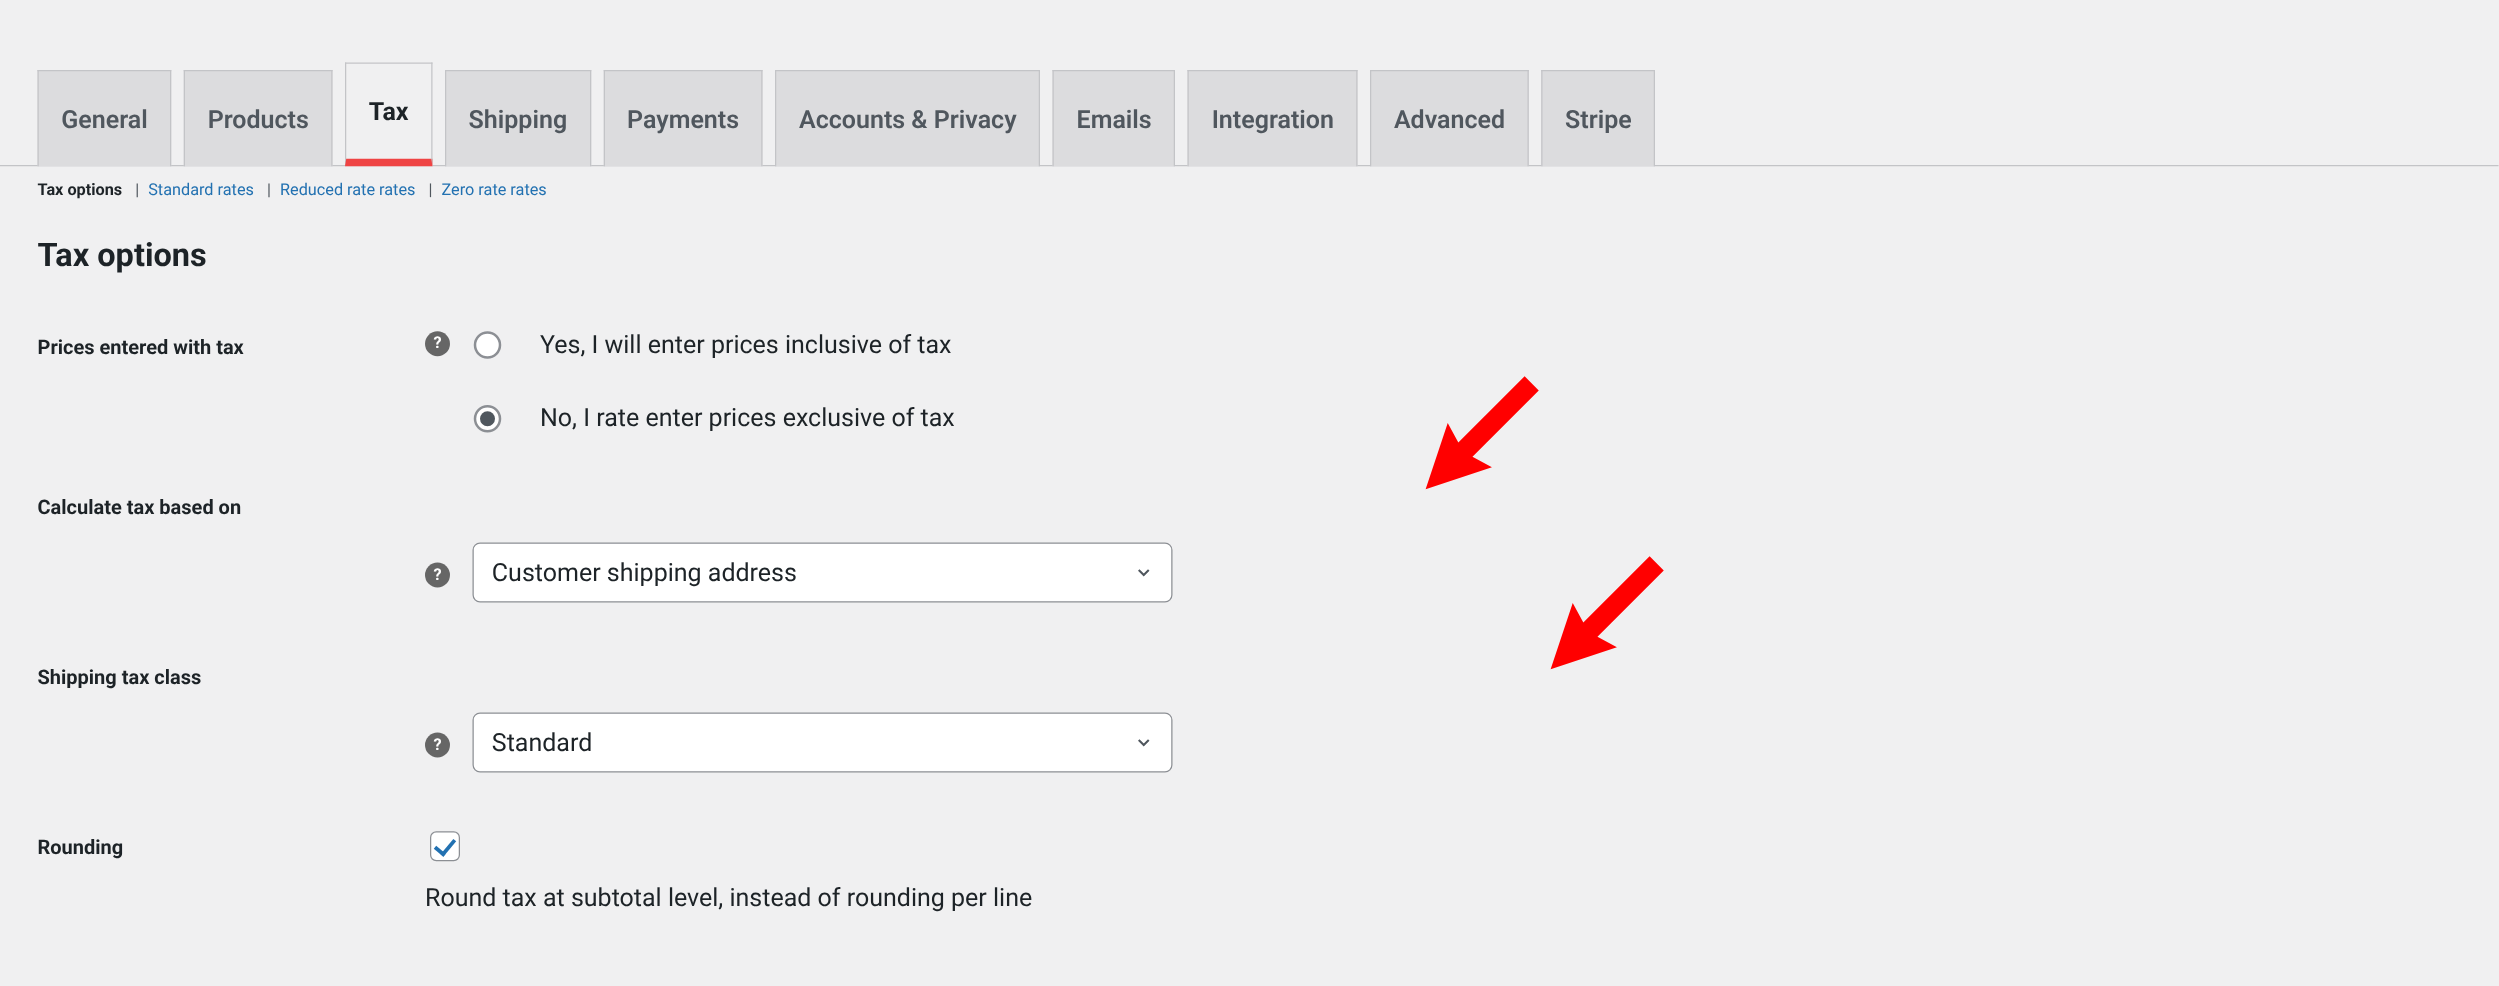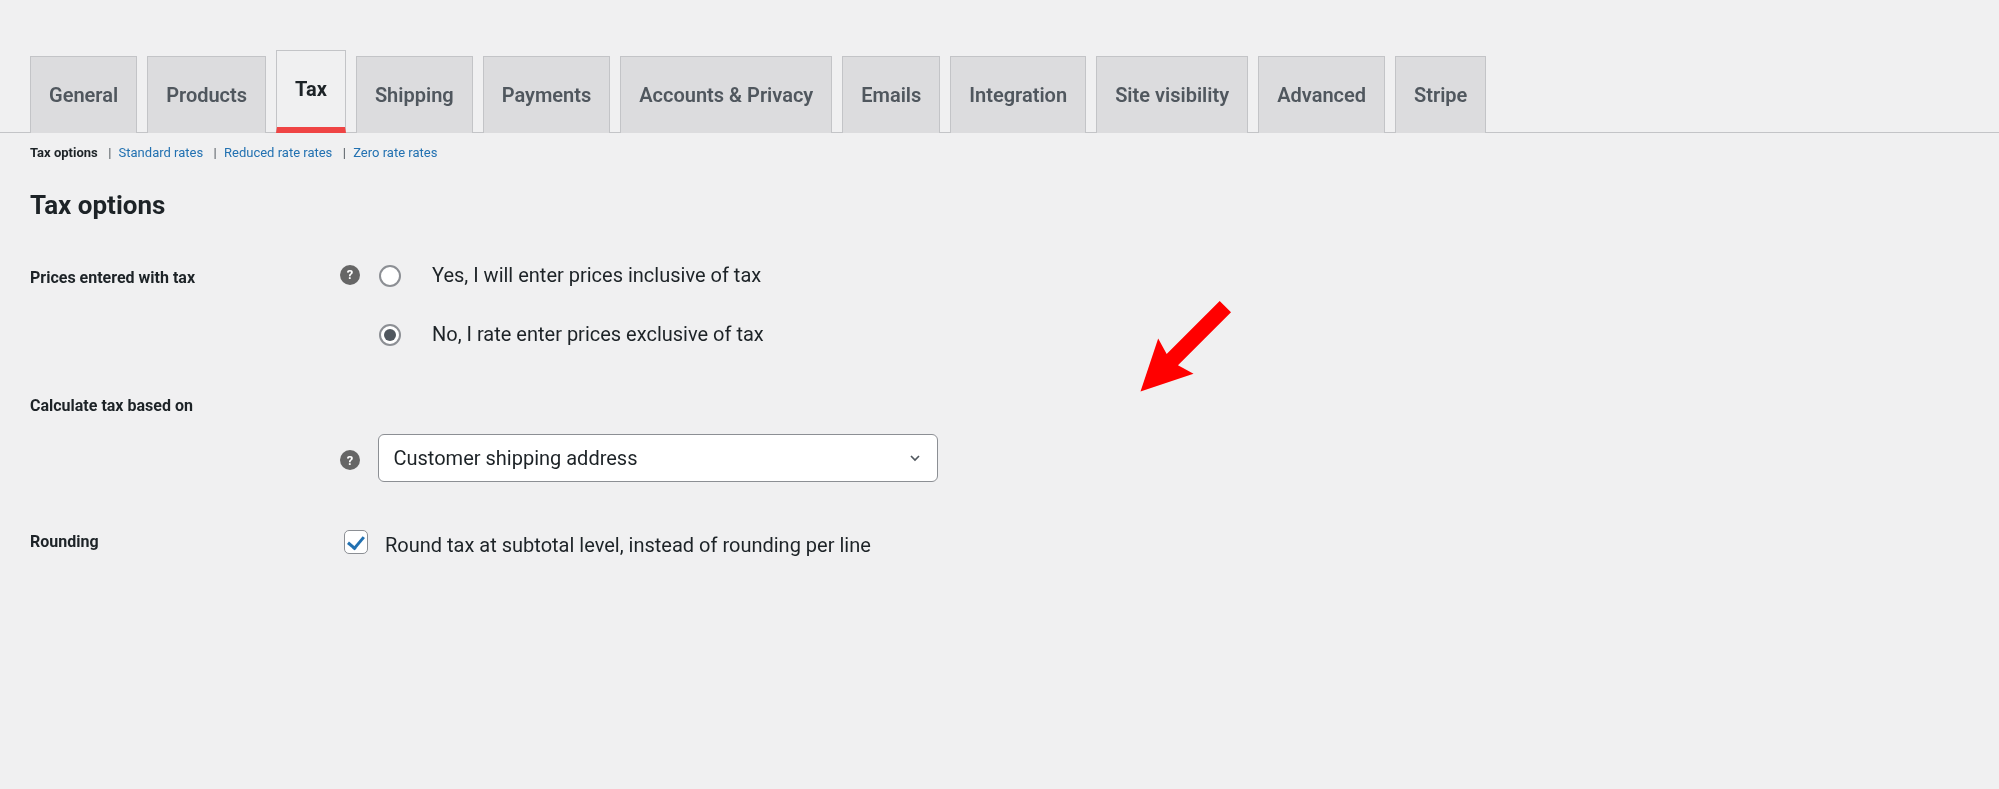--- a/index.html
+++ b/index.html
@@ -143,23 +143,24 @@
     color: #1d2327;
     cursor: pointer;
     margin-top: 44px;
   }
   .chevron {
     width: 16px;
     height: 16px;
   }
   .checkbox-row {
     display: flex;
-    align-items: flex-end;
+    align-items: flex-start;
     gap: 14px;
     font-size: 20px;
+    flex-direction: column;
   }
   .checkbox {
     appearance: none;
     width: 24px;
     height: 24px;
     border: 1px solid #8c8f94;
     border-radius: 5px;
     background: #fff;
     position: relative;
     cursor: pointer;
@@ -188,21 +189,20 @@
 
   <nav class="nav-tabs">
     <div class="nav-tab">General</div>
     <div class="nav-tab">Products</div>
     <div class="nav-tab active">Tax</div>
     <div class="nav-tab">Shipping</div>
     <div class="nav-tab">Payments</div>
     <div class="nav-tab">Accounts &amp; Privacy</div>
     <div class="nav-tab">Emails</div>
     <div class="nav-tab">Integration</div>
-    <div class="nav-tab">Site visibility</div>
     <div class="nav-tab">Advanced</div>
     <div class="nav-tab">Stripe</div>
   </nav>
 
   <div class="subsubsub">
     <span class="current">Tax options</span>
     <span class="sep">&nbsp;|</span>
     <a href="#">Standard rates</a>
     <span class="sep">&nbsp;|</span>
     <a href="#">Reduced rate rates</a>
@@ -244,20 +244,38 @@
         </div>
         
         <svg class="arrow" style="left:790px; top:-96px;" width="140" height="140">
           <g transform="rotate(225 70 70)">
             <polygon points="70,0 95,50 78,45 78,120 62,120 62,45 45,50" fill="#ff0000"></polygon>
           </g>
         </svg>
       </td>
     </tr>
 
+    <tr>
+      <th>Shipping tax class</th>
+      <td>
+        <span class="help-tip">?</span>
+        <div class="select-wrap">
+          <span>Standard</span>
+          <svg class="chevron" viewBox="0 0 24 24" fill="none" stroke="#50575e" stroke-width="2.5">
+                <polyline points="6 9 12 15 18 9"></polyline>
+              </svg>
+        </div>
+        
+        <svg class="arrow" style="left:890px; top:-88px;" width="140" height="140">
+          <g transform="rotate(225 70 70)">
+            <polygon points="70,0 95,50 78,45 78,120 62,120 62,45 45,50" fill="#ff0000"></polygon>
+          </g>
+        </svg>
+      </td>
+    </tr>
 
     <tr>
       <th>Rounding</th>
       <td>
         <div class="checkbox-row">
           <input type="checkbox" class="checkbox" checked="" style="">
           <label>Round tax at subtotal level, instead of rounding per line</label>
         </div>
       </td>
     </tr>

